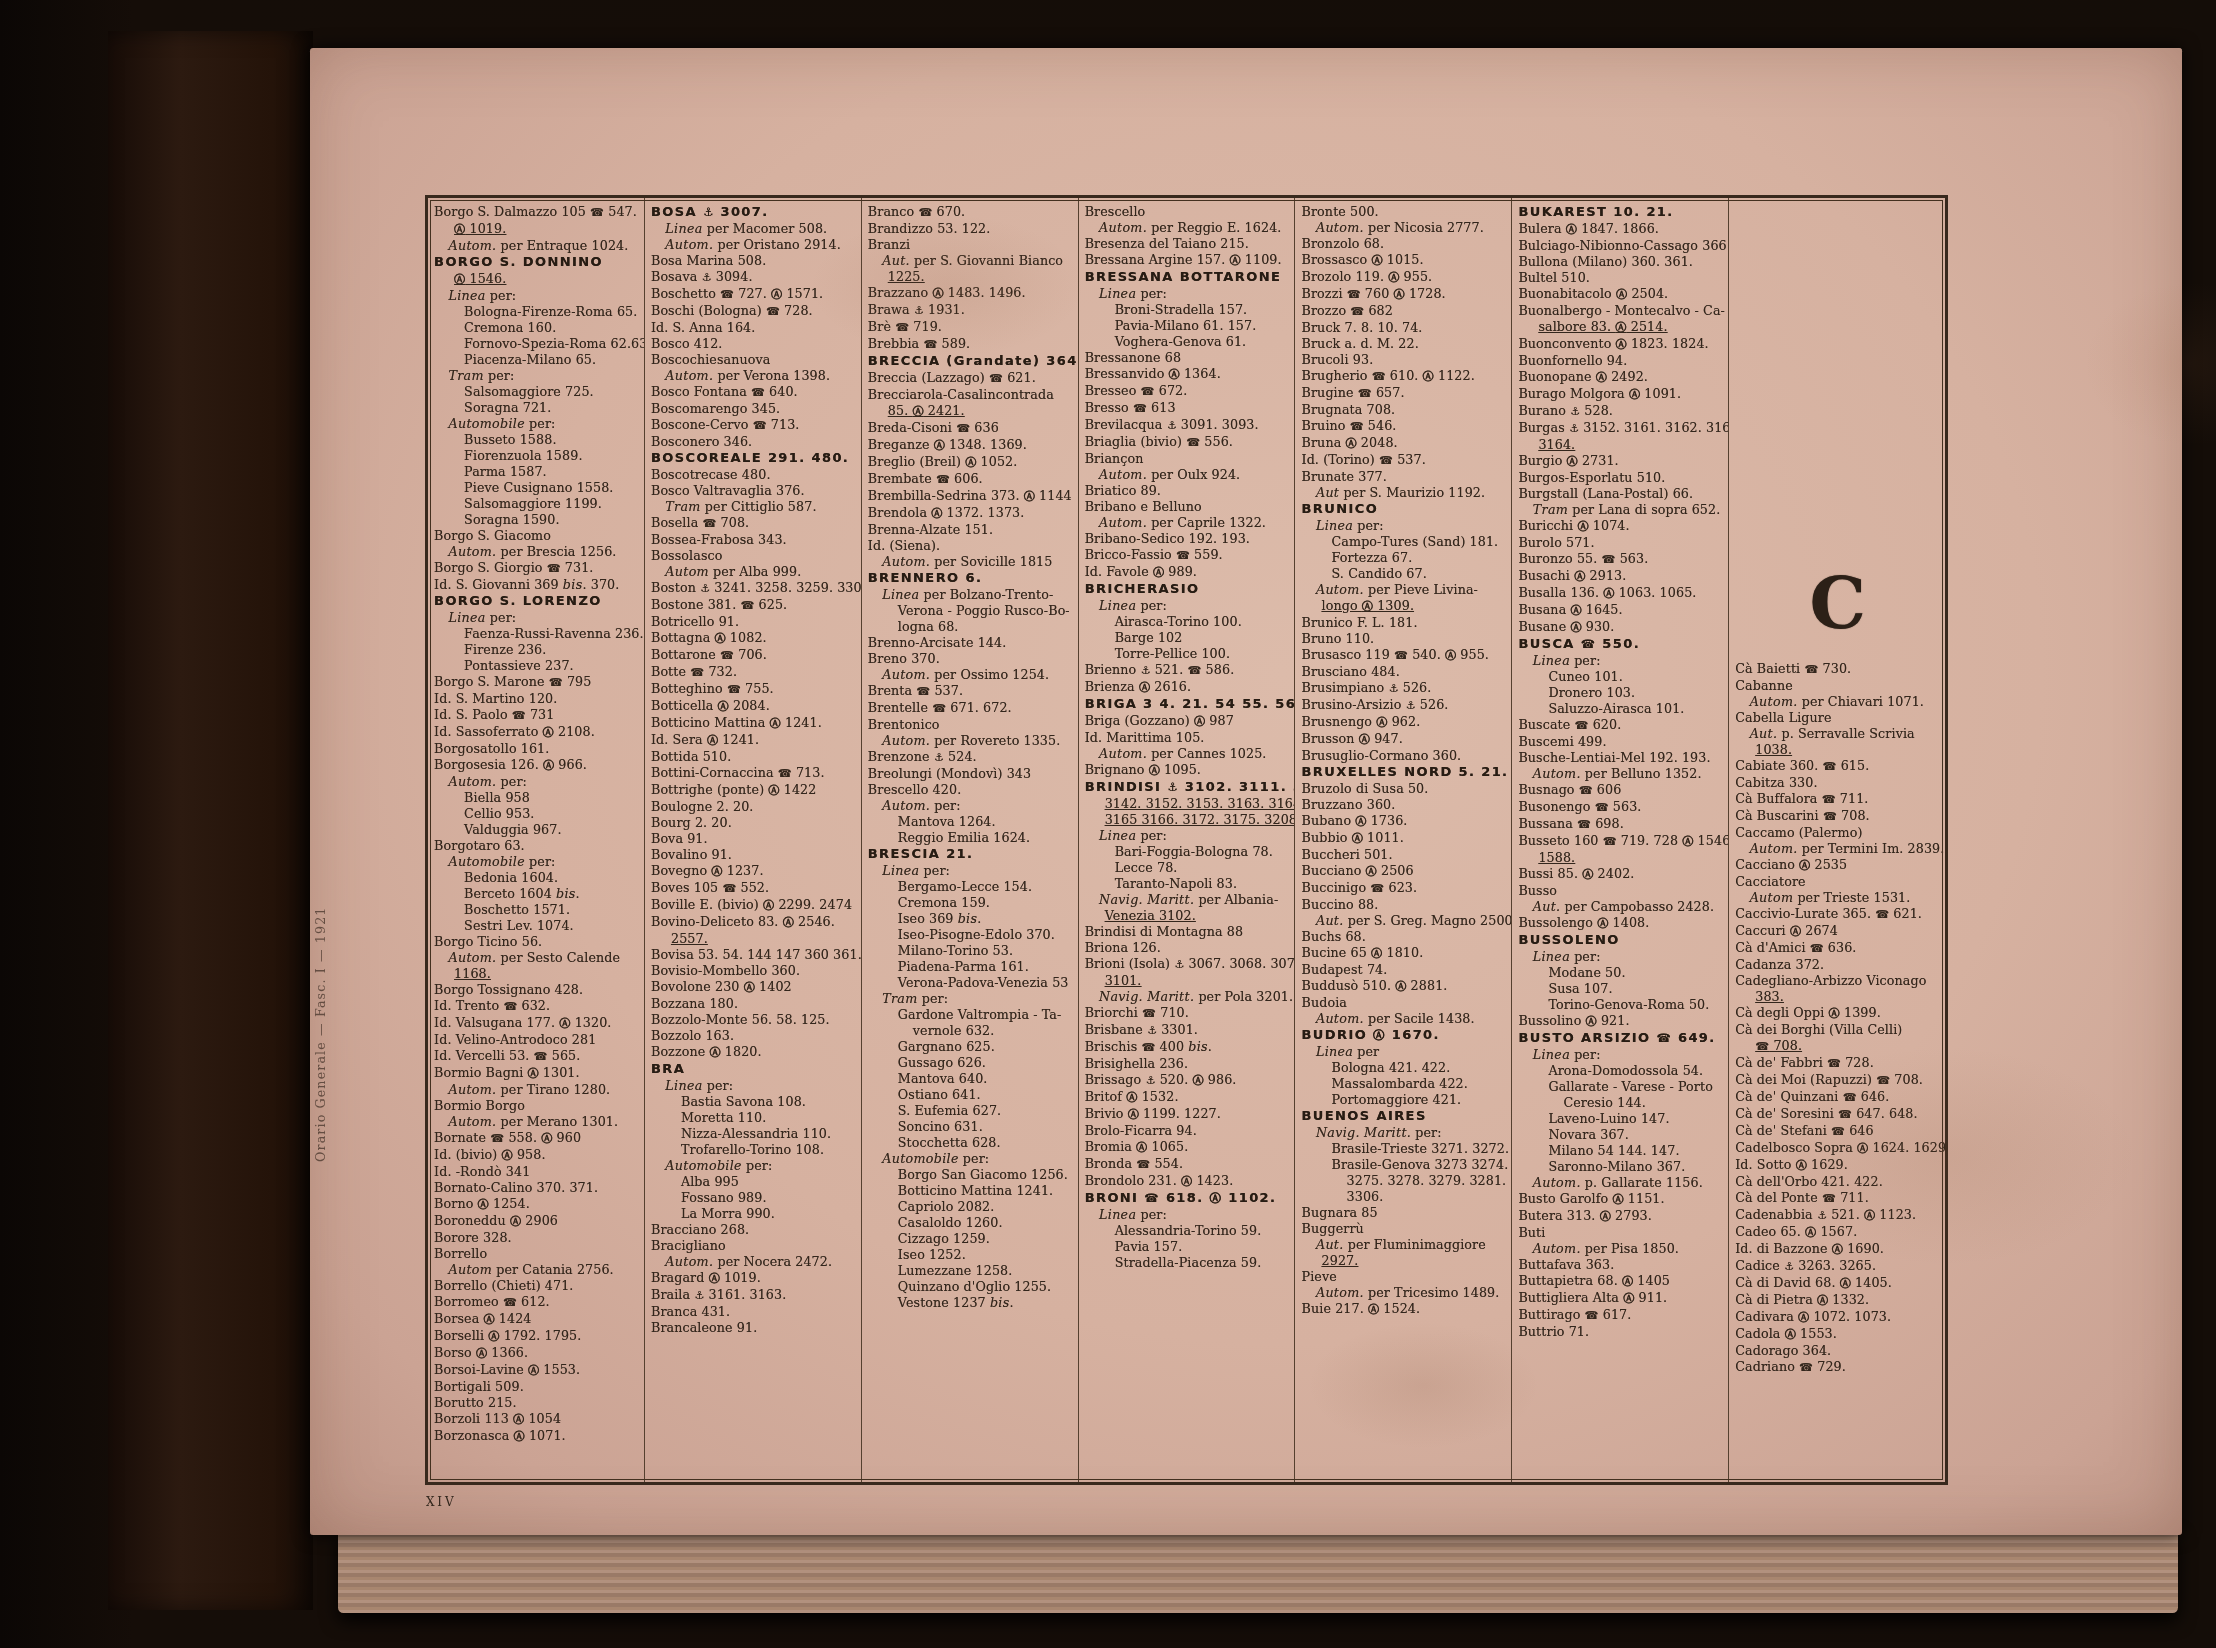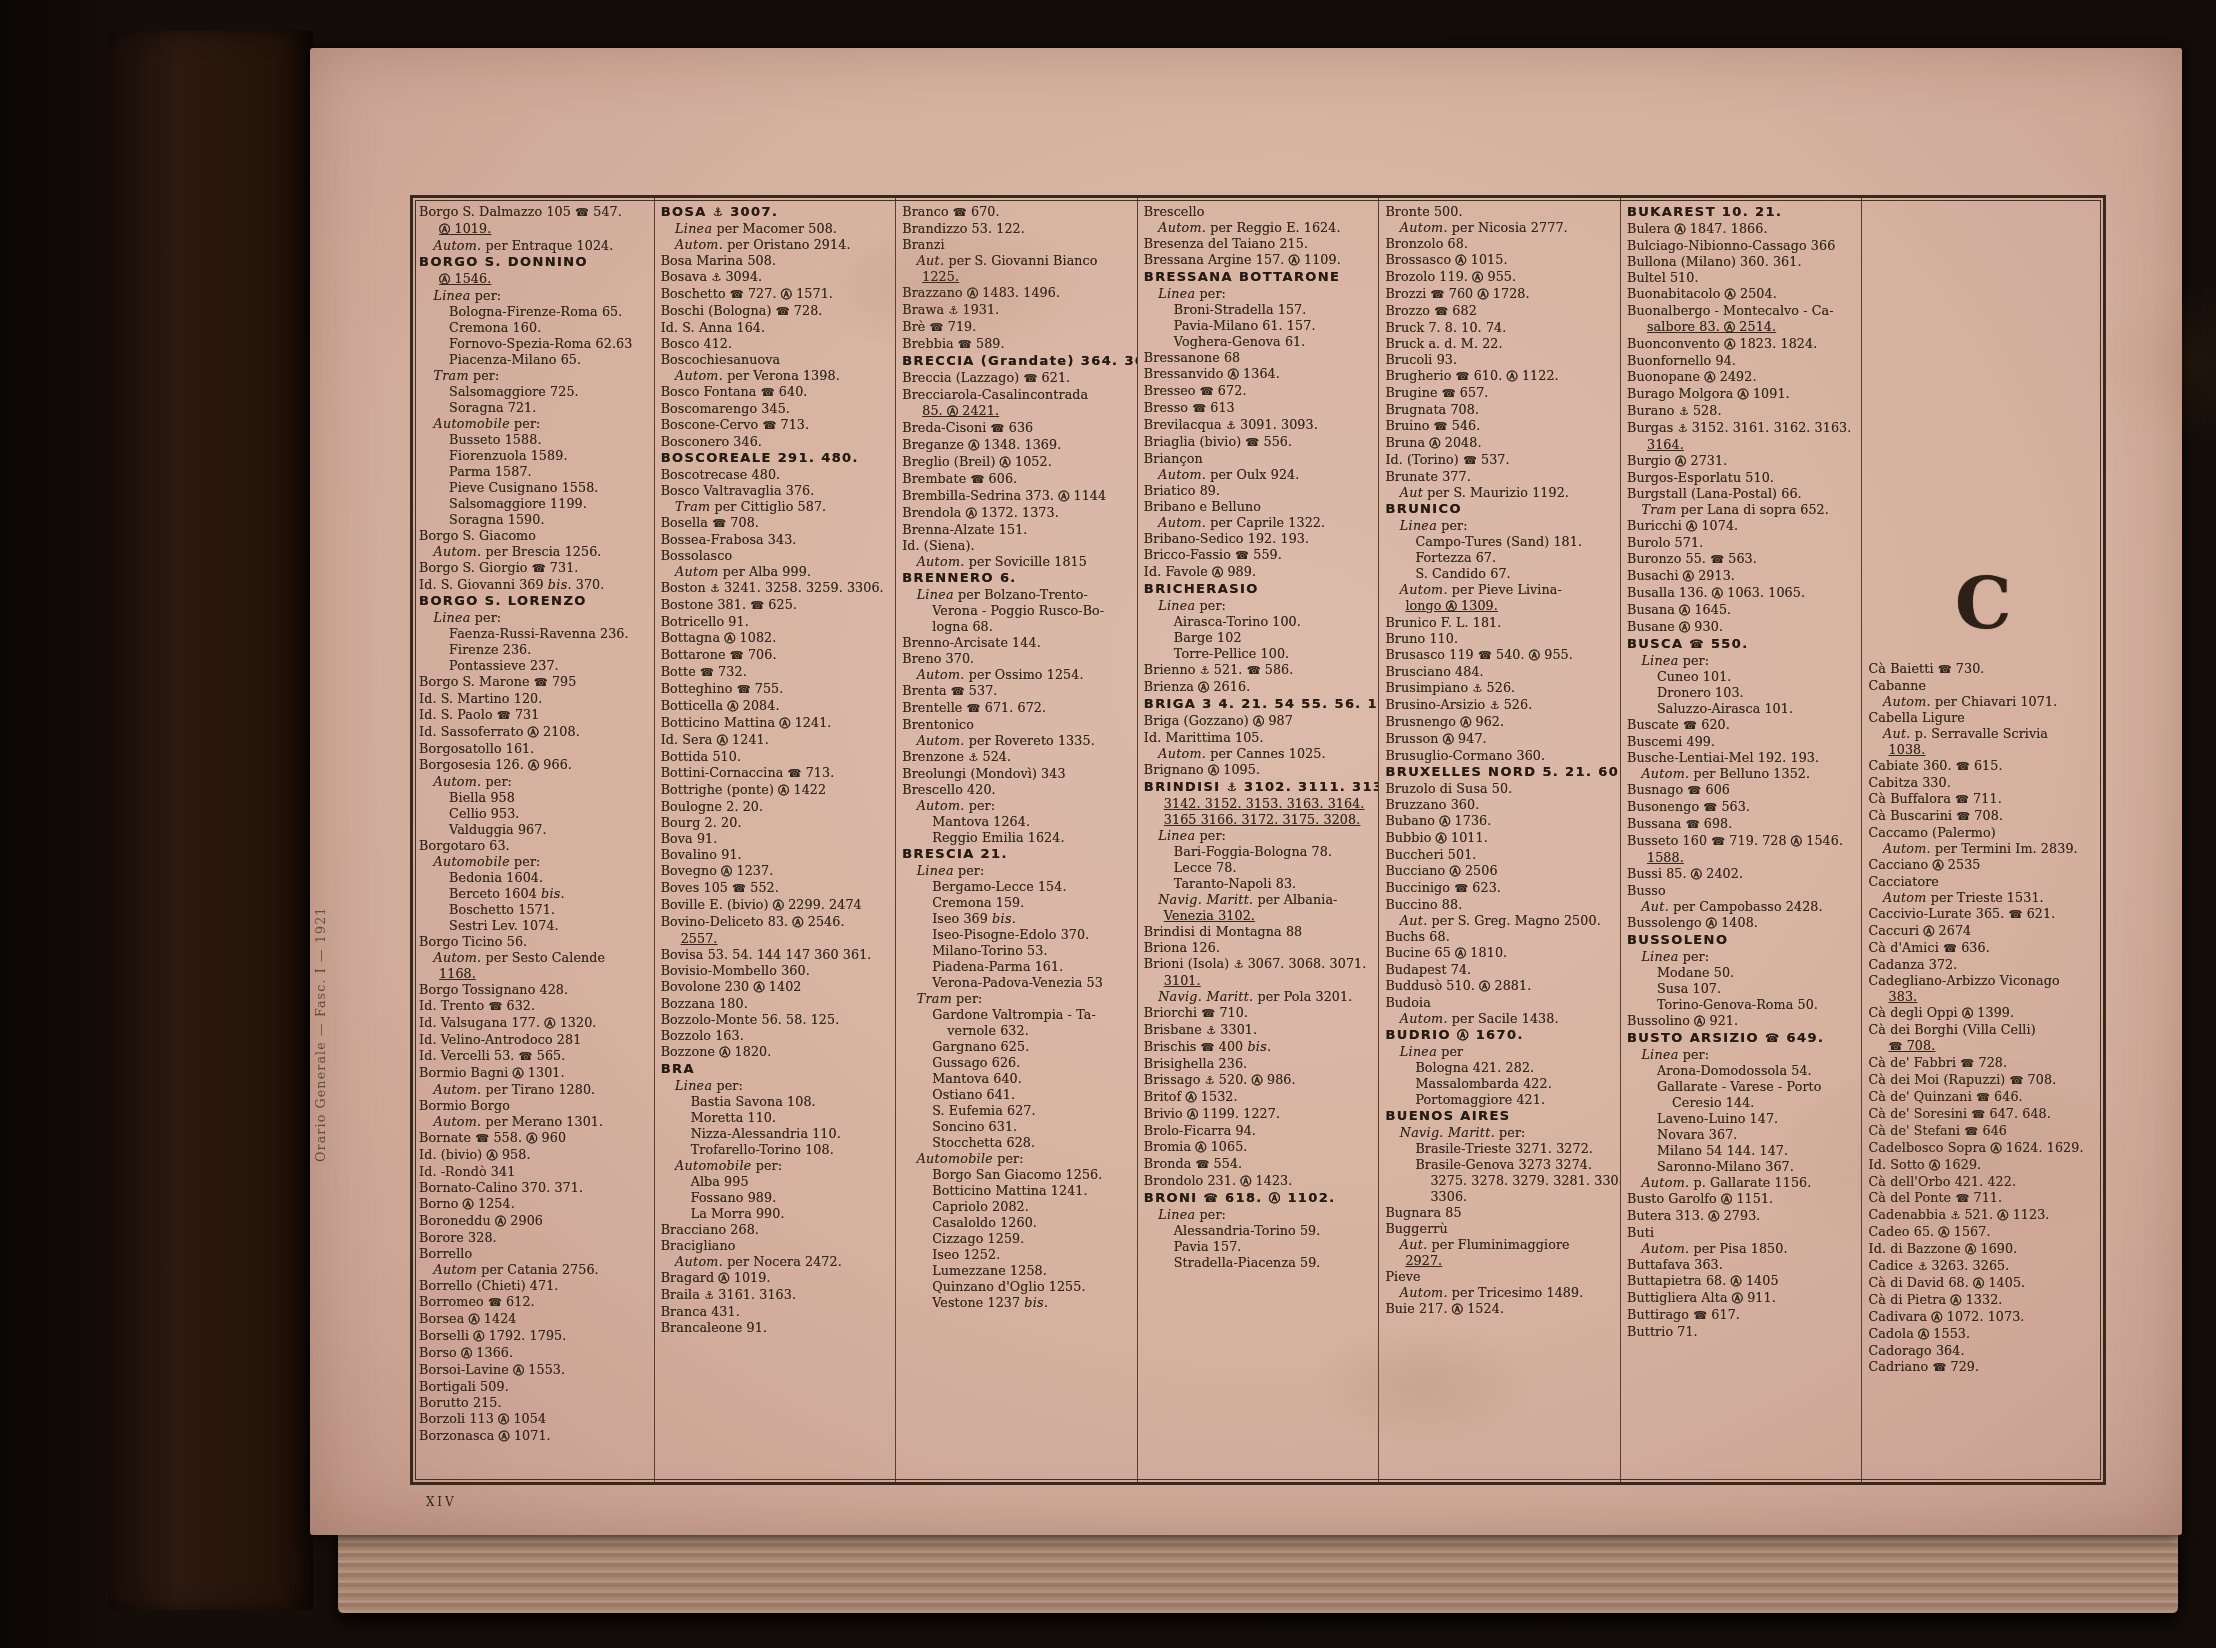--- a/index.html
+++ b/index.html
@@ -12,21 +12,21 @@
   .paper{position:absolute;left:310px;top:48px;width:1872px;height:1487px;
     background:
       radial-gradient(ellipse at 52% 42%, #dcbbaa 0%, #d6b1a0 55%, #cba394 85%, #bd9485 100%);
     box-shadow:inset 0 0 66px rgba(90,50,30,.25), 0 0 16.6px rgba(0,0,0,.8);
     border-radius:3.3px;}
   .page-edge-bottom{position:absolute;left:338px;top:1530px;width:1840px;height:83px;
     background:repeating-linear-gradient(180deg,#b2917e 0 3.3px,#9a7a67 3.3px 6.6px,#a8866f 6.6px 10px);
     box-shadow:0 7.8px 16.6px rgba(0,0,0,.9);border-radius:0 0 5.5px 5.5px;}
   .page-edge-corner{position:absolute;left:2106px;top:48px;width:76px;height:78px;
     background:linear-gradient(135deg,#cfc0ae 0%,#b9a491 60%,#c7ad99 100%);opacity:.8;border-radius:0 3.3px 0 0;}
-  .frame{position:absolute;left:100px;top:147px;width:1696px;height:1290px;
+  .frame{position:absolute;left:115px;top:147px;width:1523px;height:1290px;
     border:3.3px solid #38291d;box-sizing:border-box;}
   .frame::after{content:"";position:absolute;inset:1.7px;border:1.1px solid #43301f;pointer-events:none;}
   .cols{position:absolute;inset:0;display:flex;}
   .col{flex:1 1 0;min-width:0;padding:5.5px 5px 3.3px 6.1px;overflow:hidden;box-sizing:border-box;}
   .col + .col{border-left:1.1px solid #55402f;}
   .ln{white-space:nowrap;line-height:16px;font-size:12.7px;color:#33261c;
       text-shadow:0 0 0.6px rgba(51,38,28,.55);letter-spacing:0.1px;}
   .ln.h{font-family:"DejaVu Sans", sans-serif;font-weight:bold;font-size:13px;
         letter-spacing:1.4px;color:#271c13;margin-bottom:1.1px;
         text-shadow:0 0 0.6px rgba(39,28,19,.8);}
@@ -399,21 +399,21 @@
             <div class="ln e">Buccino 88.</div>
             <div class="ln i"><i>Aut.</i> per S. Greg. Magno 2500.</div>
             <div class="ln e">Buchs 68.</div>
             <div class="ln e">Bucine 65  <span class="icn">Ⓐ</span> 1810.</div>
             <div class="ln e">Budapest 74.</div>
             <div class="ln e">Buddusò 510. <span class="icn">Ⓐ</span> 2881.</div>
             <div class="ln e">Budoia</div>
             <div class="ln i"><i>Autom.</i> per Sacile 1438.</div>
             <div class="ln h">BUDRIO <span class="icn">Ⓐ</span> 1670.</div>
             <div class="ln i"><i>Linea</i> per</div>
-            <div class="ln l">Bologna 421. 282.</div>
+            <div class="ln l">Bologna 421. 422.</div>
             <div class="ln l">Massalombarda 422.</div>
             <div class="ln l">Portomaggiore 421.</div>
             <div class="ln h">BUENOS AIRES</div>
             <div class="ln i"><i>Navig. Maritt.</i> per:</div>
             <div class="ln l">Brasile-Trieste 3271. 3272.</div>
             <div class="ln l">Brasile-Genova 3273  3274.</div>
             <div class="ln m">3275. 3278. 3279. 3281. 3305.</div>
             <div class="ln m">3306.</div>
             <div class="ln e">Bugnara 85</div>
             <div class="ln e">Buggerrù</div>

